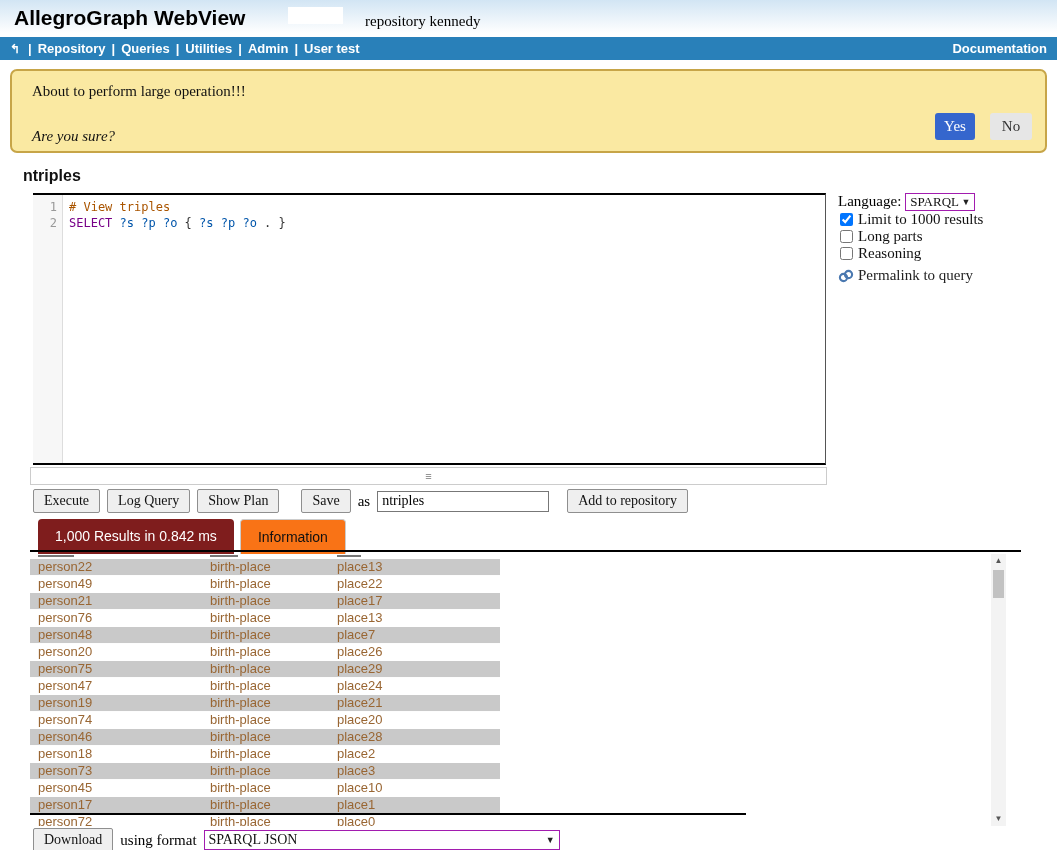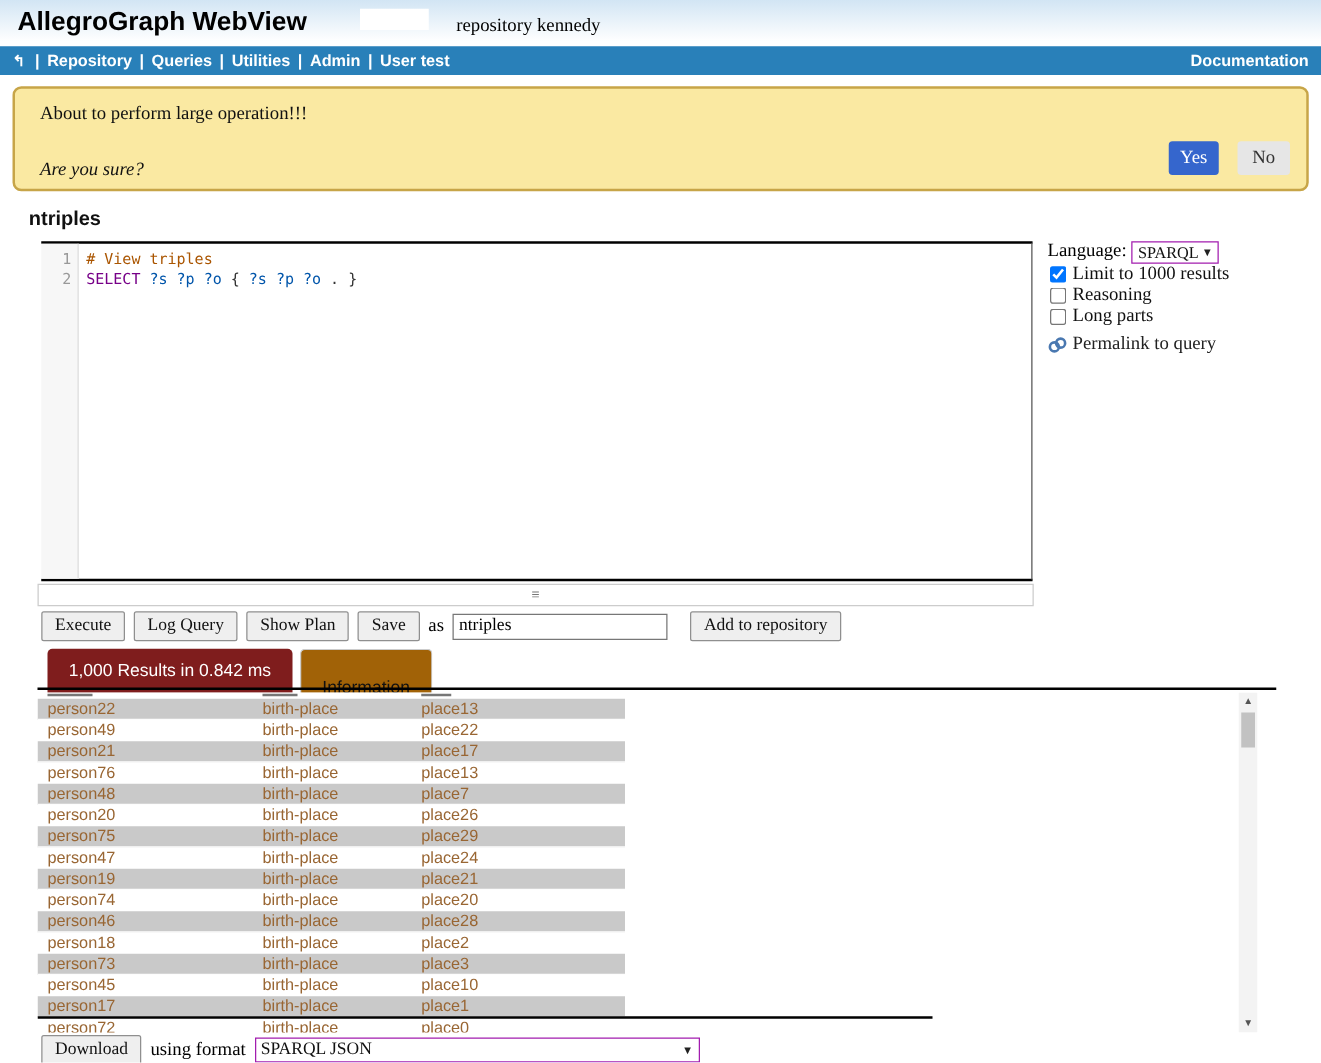--- a/index.html
+++ b/index.html
@@ -53,31 +53,31 @@
   
   .resize-bar { position:absolute; left:30px; top:467px; width:797px; height:18px;
                 border:1px solid #ccc; background:#fff; text-align:center; color:#777;
                 font-size:11px; line-height:16px; cursor:row-resize; }
 
   
   .actions { position:absolute; left:33px; top:489px; display:flex; align-items:center; }
   .btn { font-family:"Liberation Serif", serif; font-size:14px; background:#efefef;
          border:1px solid #8f8f8f; border-radius:2px; padding:3px 10px; cursor:pointer; color:#111; }
   .actions .btn { margin-right:7px; }
-  .btn-save { }
+  .btn-save { margin-left:15px; }
   .as-label { font-family:"Liberation Serif", serif; font-size:15px; margin:0 7px 0 0; }
   .name-input { width:172px; height:21px; border:1px solid #777; font-family:"Liberation Serif", serif;
                 font-size:14px; padding-left:4px; }
   .btn-add { margin-left:18px; }
 
   
   .tabs { position:absolute; left:38px; top:519px; display:flex; }
   .tab-active { background:#7f1d1d; color:#fff; font-size:14px; padding:9px 17px;
                 border-radius:4px 4px 0 0; cursor:pointer; }
-  .tab-idle { background:#a16207; color:#111; font-size:14px; padding:21px 17px; margin-left:6px;
+  .tab-idle { background:#f97316; color:#111; font-size:14px; padding:9px 17px; margin-left:6px;
               border:1px solid #ccc; border-bottom:none; border-radius:4px 4px 0 0; cursor:pointer; }
   .tabs-underline { position:absolute; left:30px; top:550px; width:991px; height:2px; background:#000; }
 
   
   .results { position:absolute; left:30px; top:554px; width:976px; height:272px; overflow:hidden; background:#fff; }
   .clip-marks { position:absolute; left:0; top:0; width:470px; height:5px; background:#fff; }
   .clip-marks i { position:absolute; top:1px; height:2px; background:#777; display:block; }
   .cm0 { left:8px;  width:36px; }
   .cm1 { left:180px; width:28px; }
   .cm2 { left:307px; width:24px; }
@@ -179,25 +179,25 @@
       <span class="arrow">▼</span>
     </span>
   </div>
   <div>
       <label class="cb-row">
         <input type="checkbox" checked="" style="">
         <span>Limit to 1000 results</span>
       </label>
       <label class="cb-row">
         <input type="checkbox" style="">
-        <span>Reasoning</span>
+        <span>Long parts</span>
       </label>
       <label class="cb-row">
         <input type="checkbox" style="">
-        <span>Long parts</span>
+        <span>Reasoning</span>
       </label>
     </div>
   <div class="permalink">
     <svg width="16" height="14" viewBox="0 0 16 14">
       <circle cx="5.5" cy="8.5" r="3.6" fill="none" stroke="#4a78b0" stroke-width="2.1"></circle>
       <circle cx="10.5" cy="5.5" r="3.6" fill="none" stroke="#4a78b0" stroke-width="2.1"></circle>
     </svg>
     <span class="permalink-label">Permalink to query</span>
   </div>
 </div>

